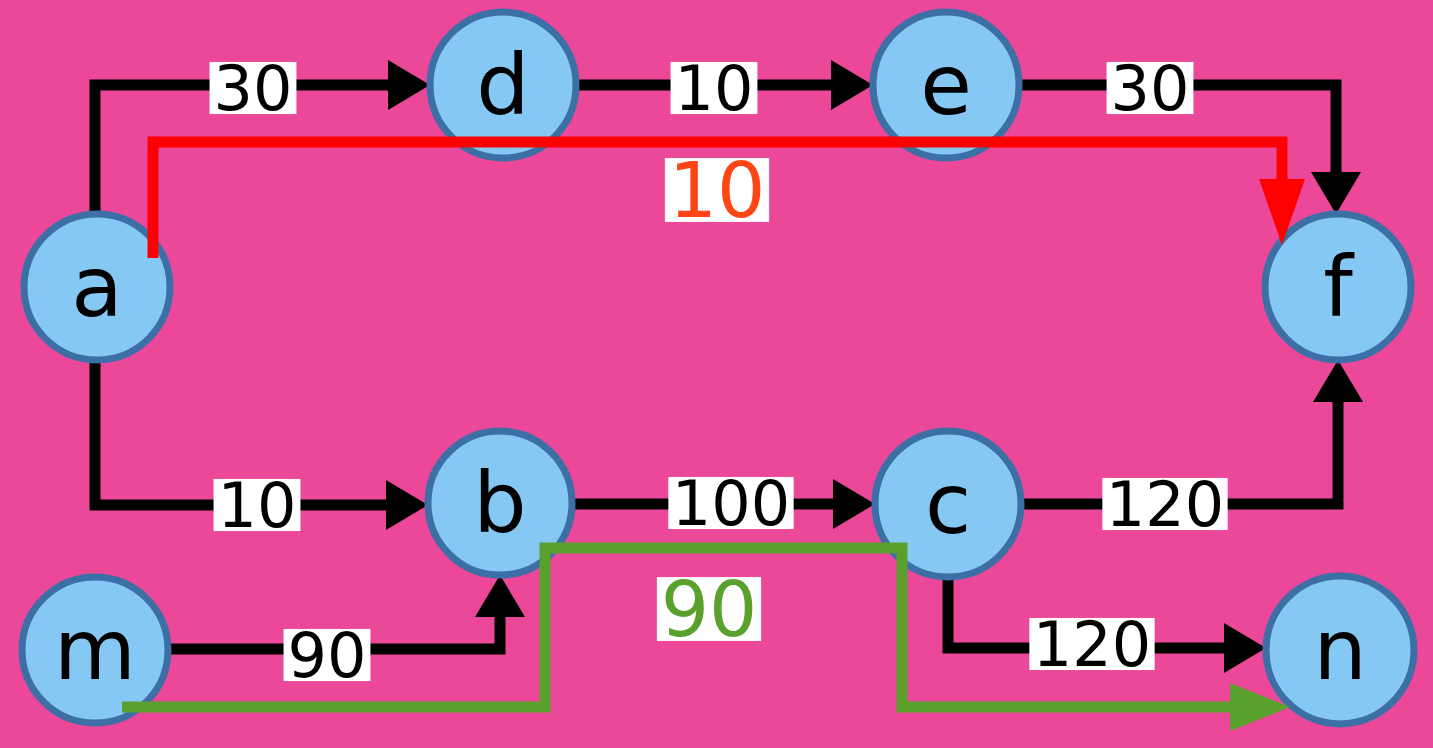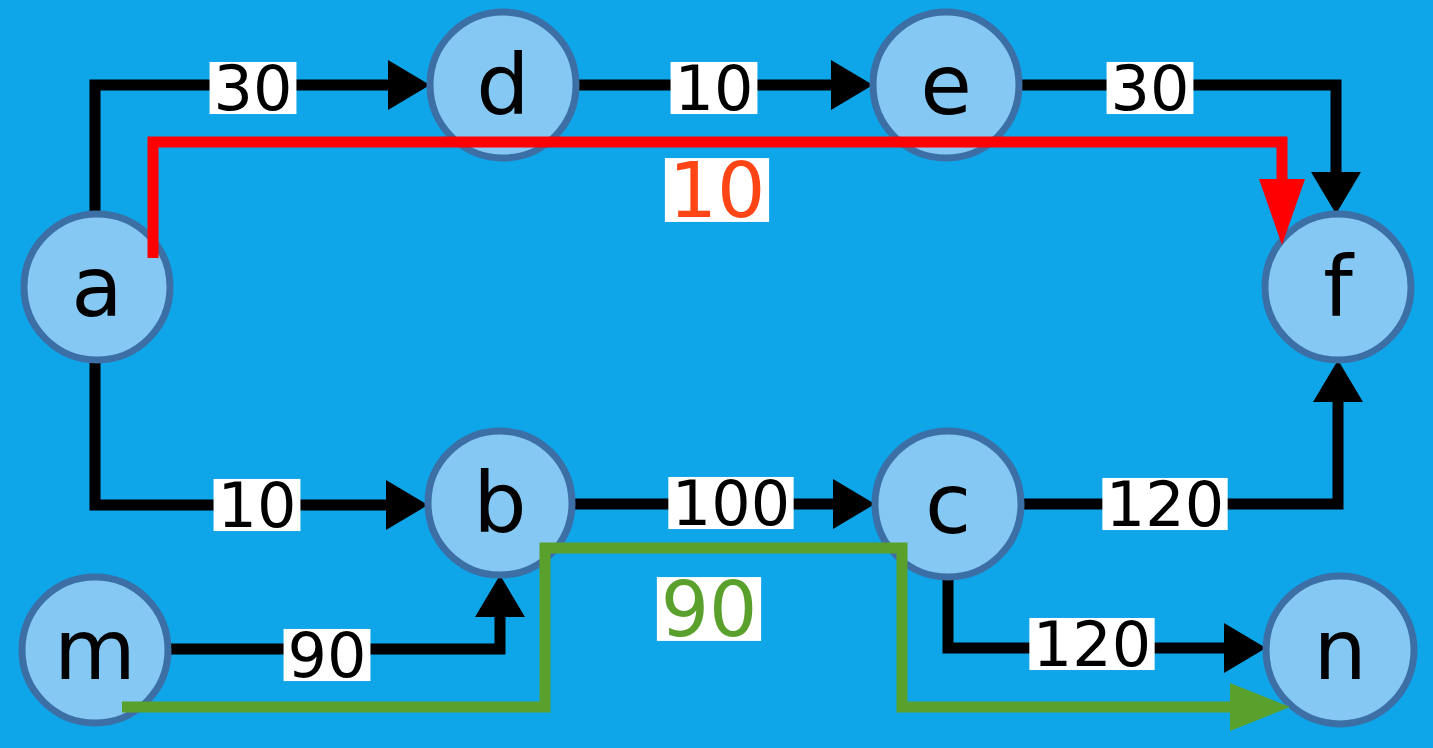--- a/index.html
+++ b/index.html
@@ -4,21 +4,21 @@
 <style>
   html, body {
     margin: 0;
     padding: 0;
     background: #ffffff;
   }
   .stage {
     position: relative;
     width: 1433px;
     height: 748px;
-    background: #0ea5e9;
+    background: #ec4899;
     overflow: hidden;
     font-family: "DejaVu Sans", "Liberation Sans", sans-serif;
   }
   svg text {
     font-family: "DejaVu Sans", "Liberation Sans", sans-serif;
   }
 </style>
 </head>
 <body>
 

